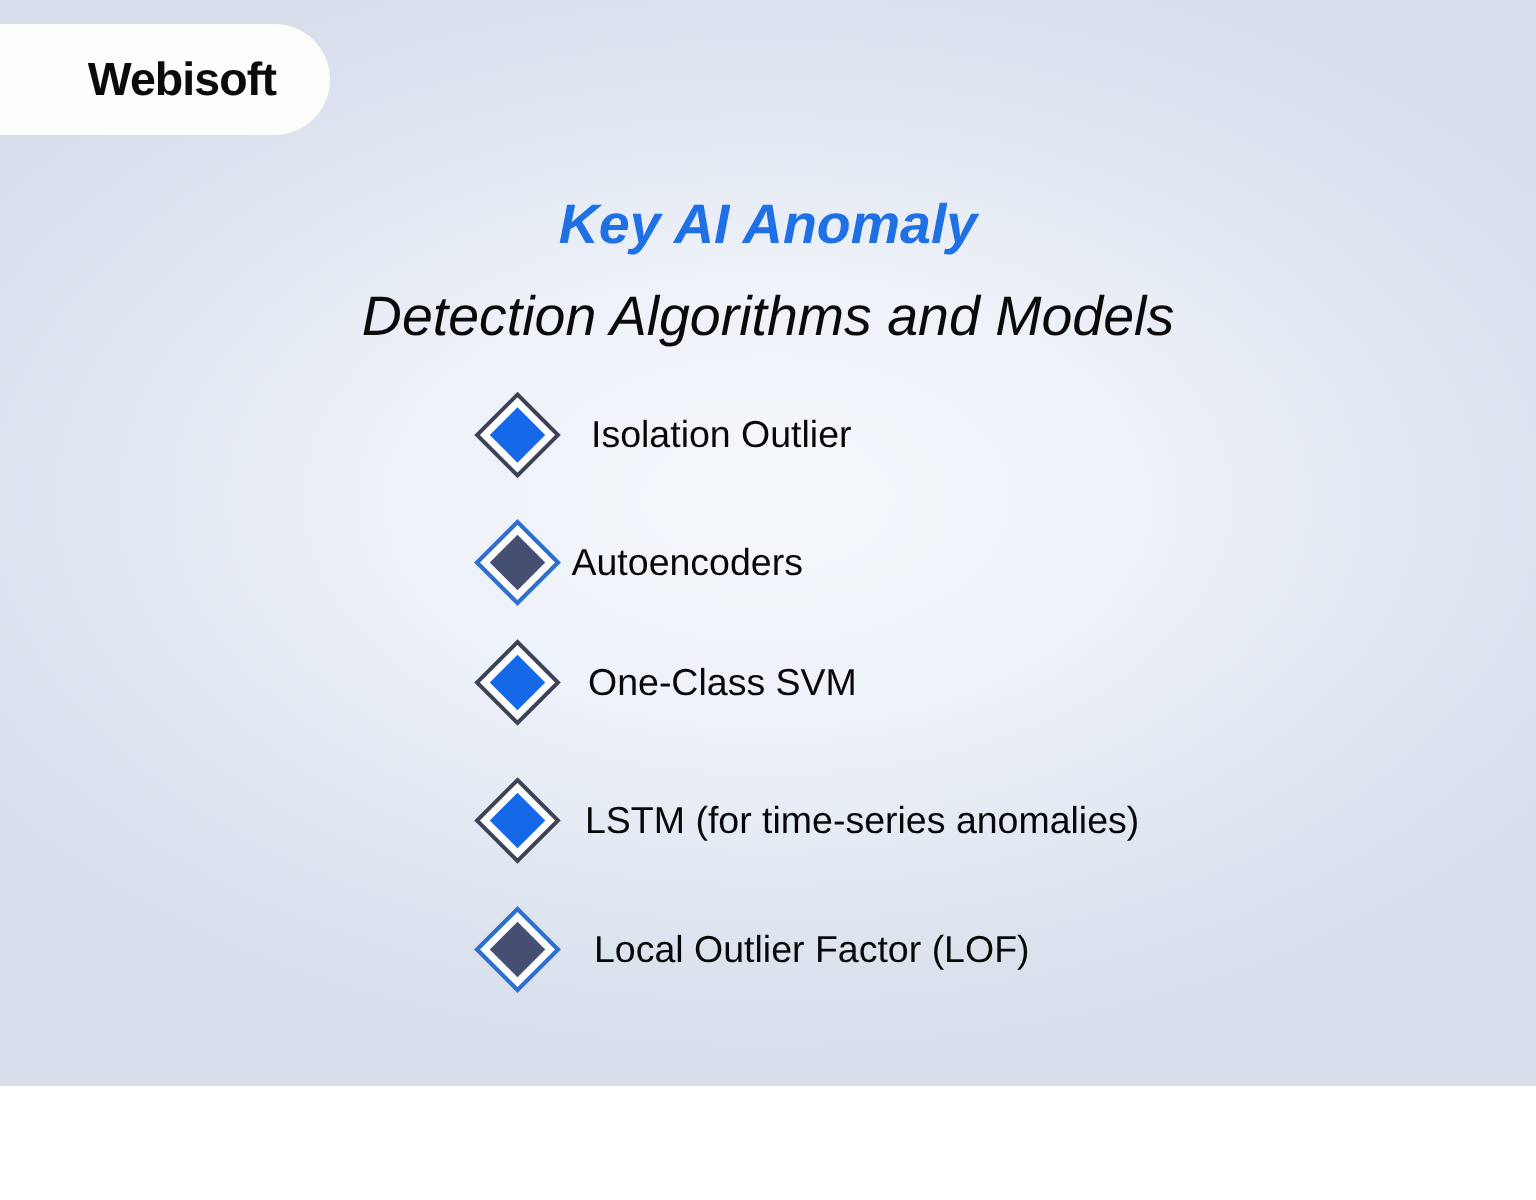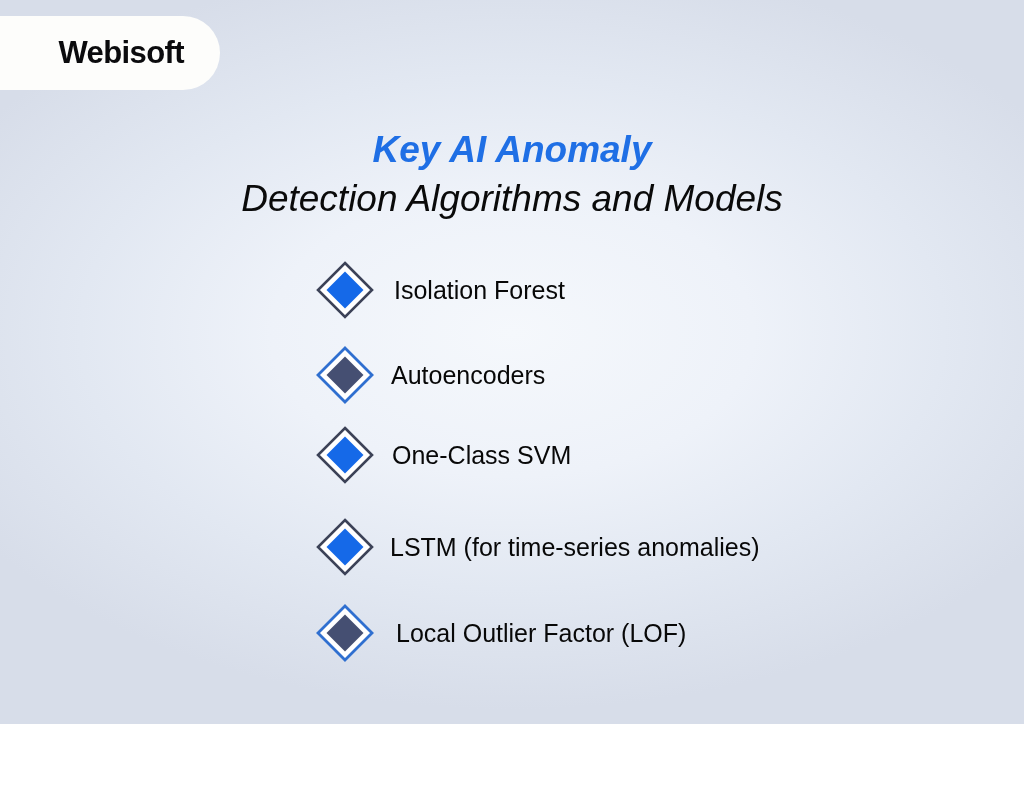--- a/index.html
+++ b/index.html
@@ -66,21 +66,21 @@
     letter-spacing: 0px;
   }
   #title-line-2 {
     display: block;
     font-family: "Liberation Sans", sans-serif;
     font-size: 37px;
     font-weight: 400;
     color: #0a0a0a;
     line-height: 46px;
     letter-spacing: 0px;
-    margin-top: 4px;
+    margin-top: 16px;
   }
 
   
   #bullet-list {
     position: absolute;
     left: 316px;
     top: 262px;
     width: 700px;
   }
   .bullet-row {
@@ -111,21 +111,21 @@
   .bullet-label {
     font-family: "Liberation Sans", sans-serif;
     font-size: 25px;
     font-weight: 400;
     color: #080808;
     white-space: nowrap;
     line-height: 1;
   }
   
   .r1 .bullet-label { margin-left: 20px; }
-  .r2 .bullet-label { margin-left: 17px; }
+  .r2 .bullet-label { margin-left: 7px; }
   .r3 .bullet-label { margin-left: 18px; }
   .r4 .bullet-label { margin-left: 22px; }
   .r5 .bullet-label { margin-left: 16px; }
 </style>
 </head>
 <body>
 
 <div id="slide">
 
   <div id="logo-pill">
@@ -139,21 +139,21 @@
 
   <div id="bullet-list">
 
     <div class="bullet-row r1">
       <span class="diamond-icon">
         <svg viewBox="0 0 58 58" xmlns="http://www.w3.org/2000/svg">
           <polygon points="29,2 56,29 29,56 2,29" fill="#ffffff" stroke="#3c4257" stroke-width="2.6"></polygon>
           <polygon points="29,10.5 47.5,29 29,47.5 10.5,29" fill="#1569e8"></polygon>
         </svg>
       </span>
-      <span class="bullet-label">Isolation Forest</span>
+      <span class="bullet-label">Isolation Outlier</span>
     </div>
 
     <div class="bullet-row r2">
       <span class="diamond-icon">
         <svg viewBox="0 0 58 58" xmlns="http://www.w3.org/2000/svg">
           <polygon points="29,2 56,29 29,56 2,29" fill="#ffffff" stroke="#2f6fd0" stroke-width="2.8"></polygon>
           <polygon points="29,10.5 47.5,29 29,47.5 10.5,29" fill="#454f72"></polygon>
         </svg>
       </span>
       <span class="bullet-label">Autoencoders</span>

